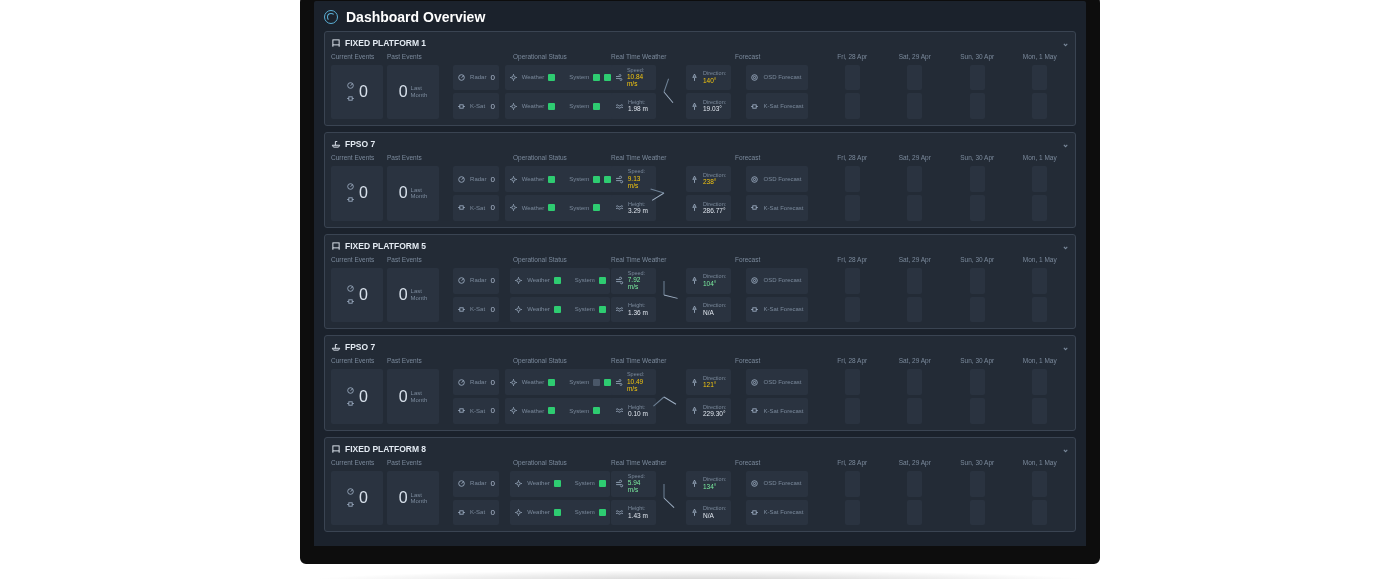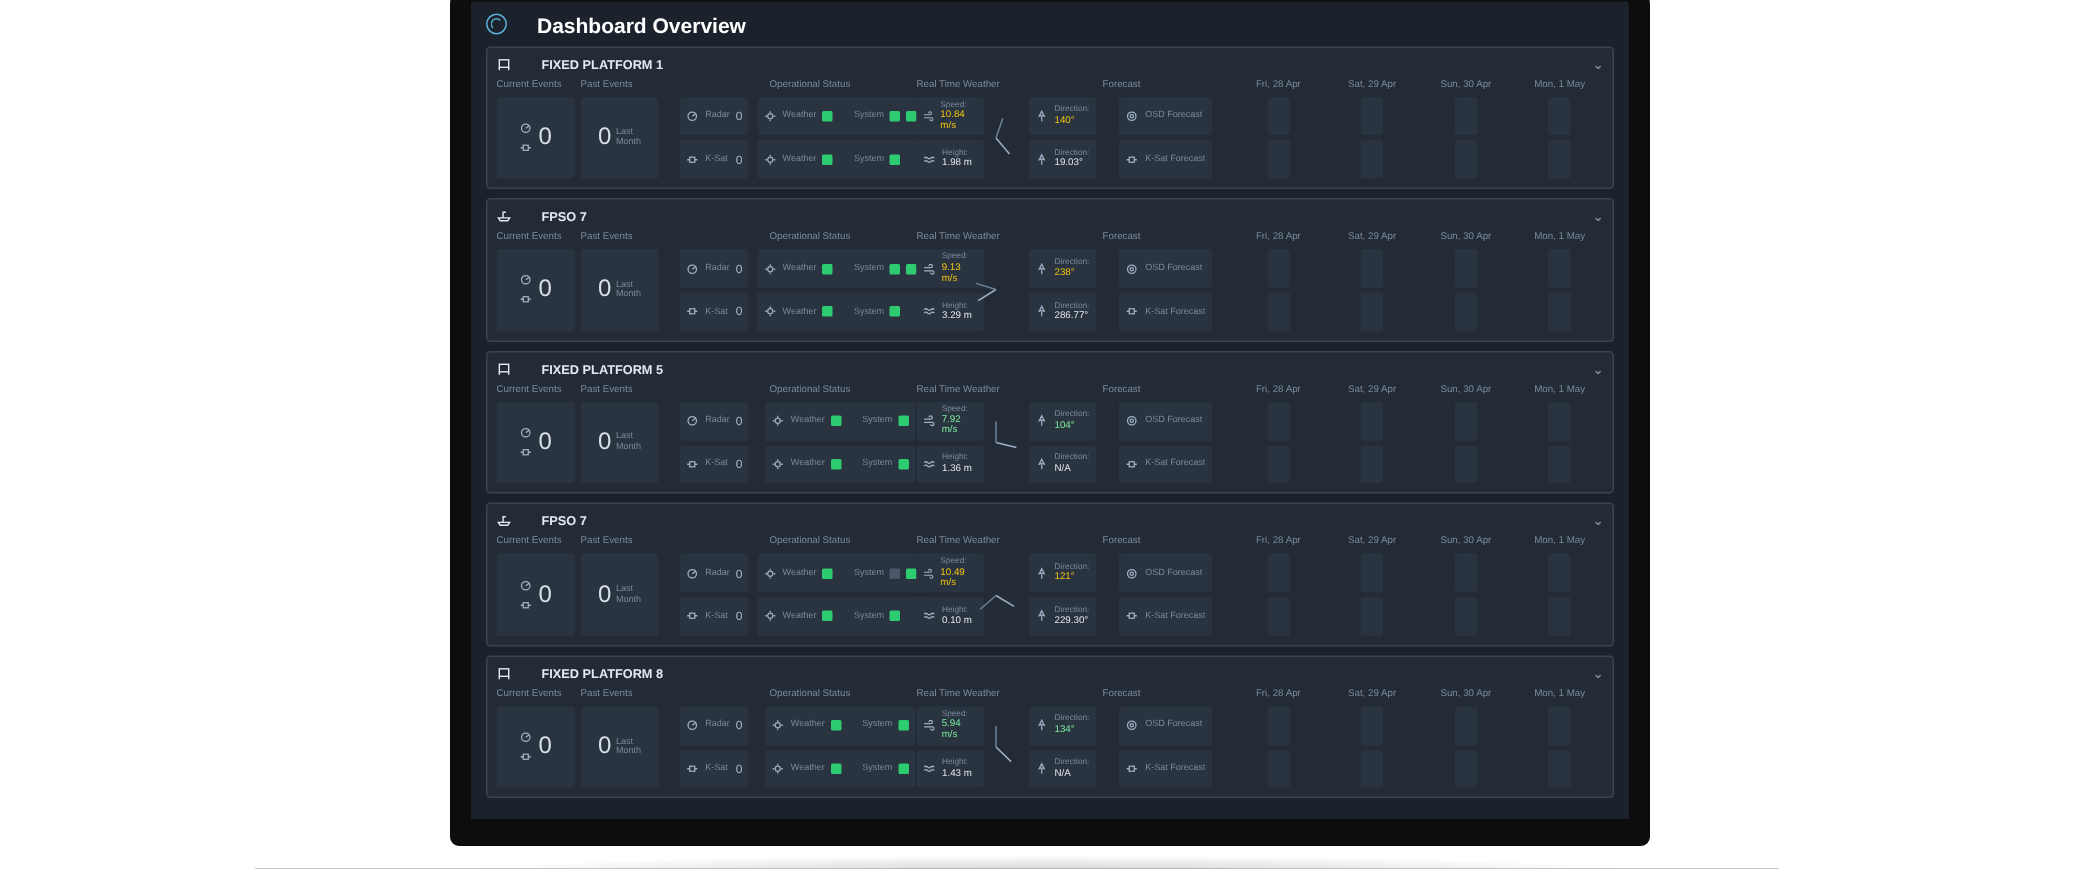--- a/index.html
+++ b/index.html
@@ -25,27 +25,27 @@
     background:var(--bg);
     border:14px solid #0d0d0d;
     border-bottom-width:18px;
     border-radius:16px 16px 6px 6px;
     overflow:hidden;
     position:relative;
   }
   .shadow{height:22px;border-radius:50%;background:radial-gradient(ellipse at center,rgba(0,0,0,0.18) 0%,rgba(0,0,0,0) 70%);margin-top:6px;}
 
   .app{padding:8px 10px;font-size:8px;color:var(--text-dim);}
-  .app-header{display:flex;gap:20px;margin-bottom:6px;}
+  .app-header{display:flex;align-items:center;gap:8px;margin-bottom:6px;}
   .logo{width:14px;height:14px;border:1.5px solid #5bb0d6;border-radius:50%;position:relative;flex:0 0 auto;}
   .logo::after{content:"";position:absolute;inset:2px;border:1px solid #5bb0d6;border-radius:50%;border-right-color:transparent;border-bottom-color:transparent;}
   .app-title{color:#fff;font-size:14px;font-weight:600;}
 
   .card{background:var(--panel);border:1px solid var(--border);border-radius:3px;margin-bottom:6px;padding:4px 6px 6px;}
-  .card-head{display:flex;align-items:center;gap:20px;color:#e3eaf2;font-size:8.5px;font-weight:600;padding:2px 0 4px;}
+  .card-head{display:flex;align-items:center;gap:4px;color:#e3eaf2;font-size:8.5px;font-weight:600;padding:2px 0 4px;}
   .card-head .chev{margin-left:auto;color:var(--text-dim);}
   .plat-icon{width:10px;height:10px;display:inline-block;}
   .plat-icon svg{width:100%;height:100%;stroke:#e3eaf2;fill:none;stroke-width:1.5;}
 
   .cols{display:grid;grid-template-columns: 52px 52px 66px 94px 120px 84px repeat(4,1fr);gap:4px;align-items:stretch;}
   .col-head{color:var(--text-dim);font-size:6.5px;padding:1px 0;}
   .col-head.center{text-align:center;}
   .cell{background:var(--panel2);border-radius:2px;padding:3px 4px;display:flex;flex-direction:column;justify-content:center;gap:3px;min-height:36px;}
   .cell.row2{display:grid;grid-template-rows:1fr 1fr;gap:3px;}
   .cell.bare{background:transparent;padding:0;gap:3px;}

